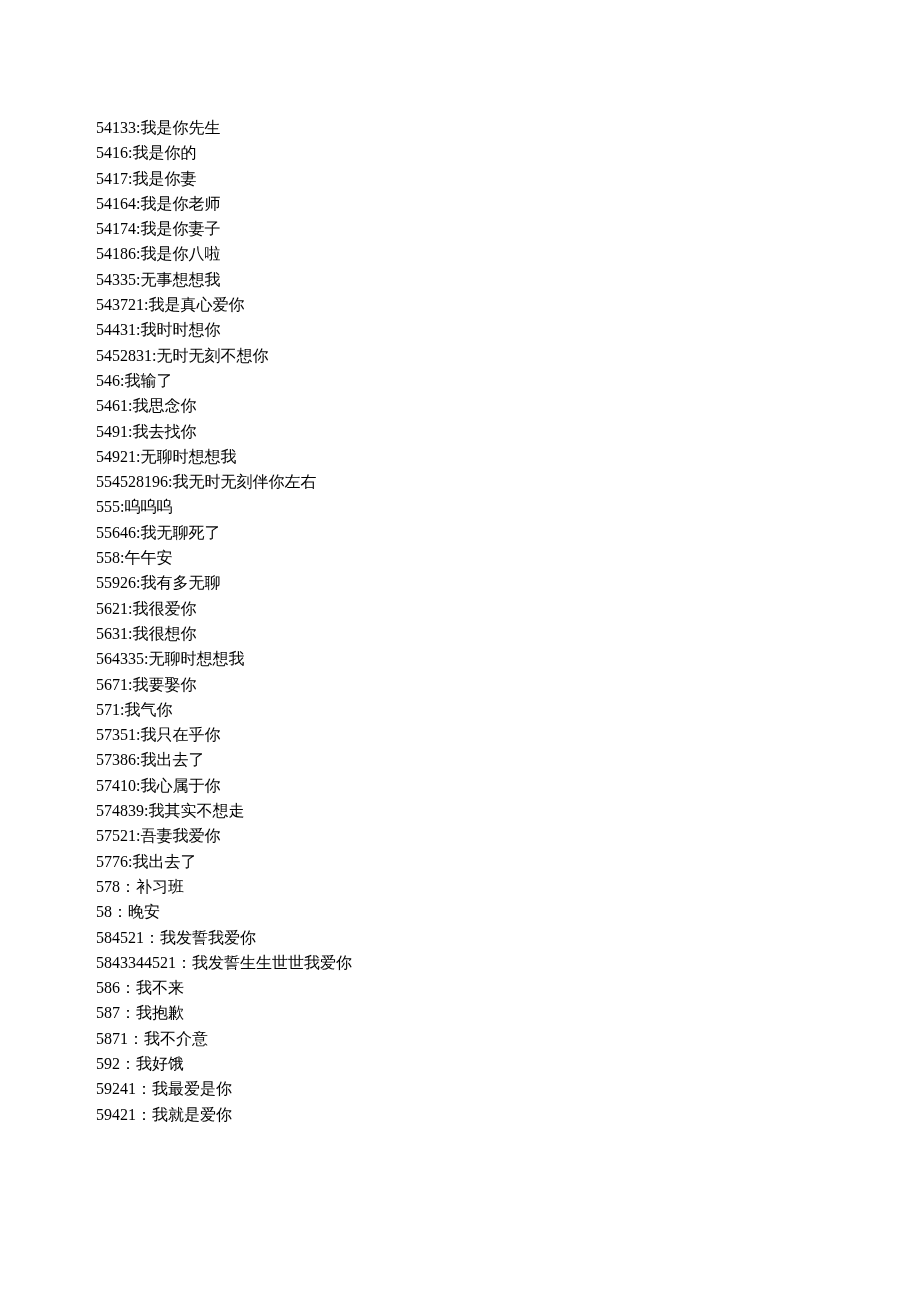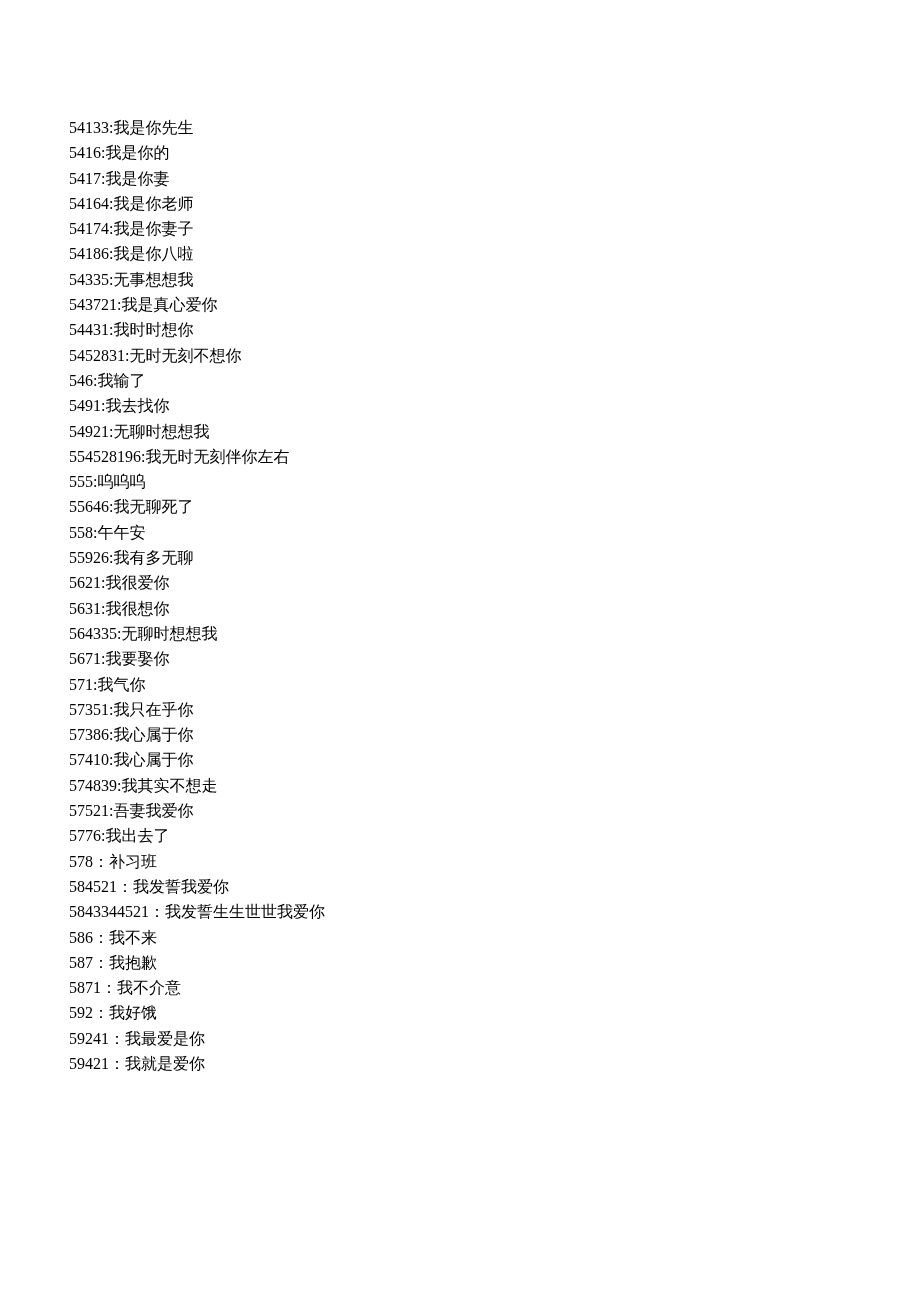--- a/index.html
+++ b/index.html
@@ -7,21 +7,21 @@
     padding: 0;
     background: #ffffff;
     font-family: "SimSun", "宋体", serif;
     font-size: 16px;
     color: #000000;
     width: 920px;
     height: 1302px;
     box-sizing: border-box;
   }
   .page {
-    padding: 115px 0 0 69px;
+    padding: 115px 0 0 96px;
     box-sizing: border-box;
   }
   .line {
     line-height: 25.3px;
     white-space: nowrap;
   }
 </style>
 </head>
 <body>
 
@@ -31,39 +31,41 @@
       <div class="line">5416:我是你的</div>
       <div class="line">5417:我是你妻</div>
       <div class="line">54164:我是你老师</div>
       <div class="line">54174:我是你妻子</div>
       <div class="line">54186:我是你八啦</div>
       <div class="line">54335:无事想想我</div>
       <div class="line">543721:我是真心爱你</div>
       <div class="line">54431:我时时想你</div>
       <div class="line">5452831:无时无刻不想你</div>
       <div class="line">546:我输了</div>
+      <div class="line">5461:我思念你</div>
       <div class="line">5491:我去找你</div>
       <div class="line">54921:无聊时想想我</div>
       <div class="line">554528196:我无时无刻伴你左右</div>
       <div class="line">555:呜呜呜</div>
       <div class="line">55646:我无聊死了</div>
       <div class="line">558:午午安</div>
       <div class="line">55926:我有多无聊</div>
       <div class="line">5621:我很爱你</div>
       <div class="line">5631:我很想你</div>
       <div class="line">564335:无聊时想想我</div>
       <div class="line">5671:我要娶你</div>
       <div class="line">571:我气你</div>
       <div class="line">57351:我只在乎你</div>
-      <div class="line">57386:我心属于你</div>
+      <div class="line">57386:我出去了</div>
       <div class="line">57410:我心属于你</div>
       <div class="line">574839:我其实不想走</div>
       <div class="line">57521:吾妻我爱你</div>
       <div class="line">5776:我出去了</div>
       <div class="line">578：补习班</div>
+      <div class="line">58：晚安</div>
       <div class="line">584521：我发誓我爱你</div>
       <div class="line">5843344521：我发誓生生世世我爱你</div>
       <div class="line">586：我不来</div>
       <div class="line">587：我抱歉</div>
       <div class="line">5871：我不介意</div>
       <div class="line">592：我好饿</div>
       <div class="line">59241：我最爱是你</div>
       <div class="line">59421：我就是爱你</div>
     </div>
 </div>

